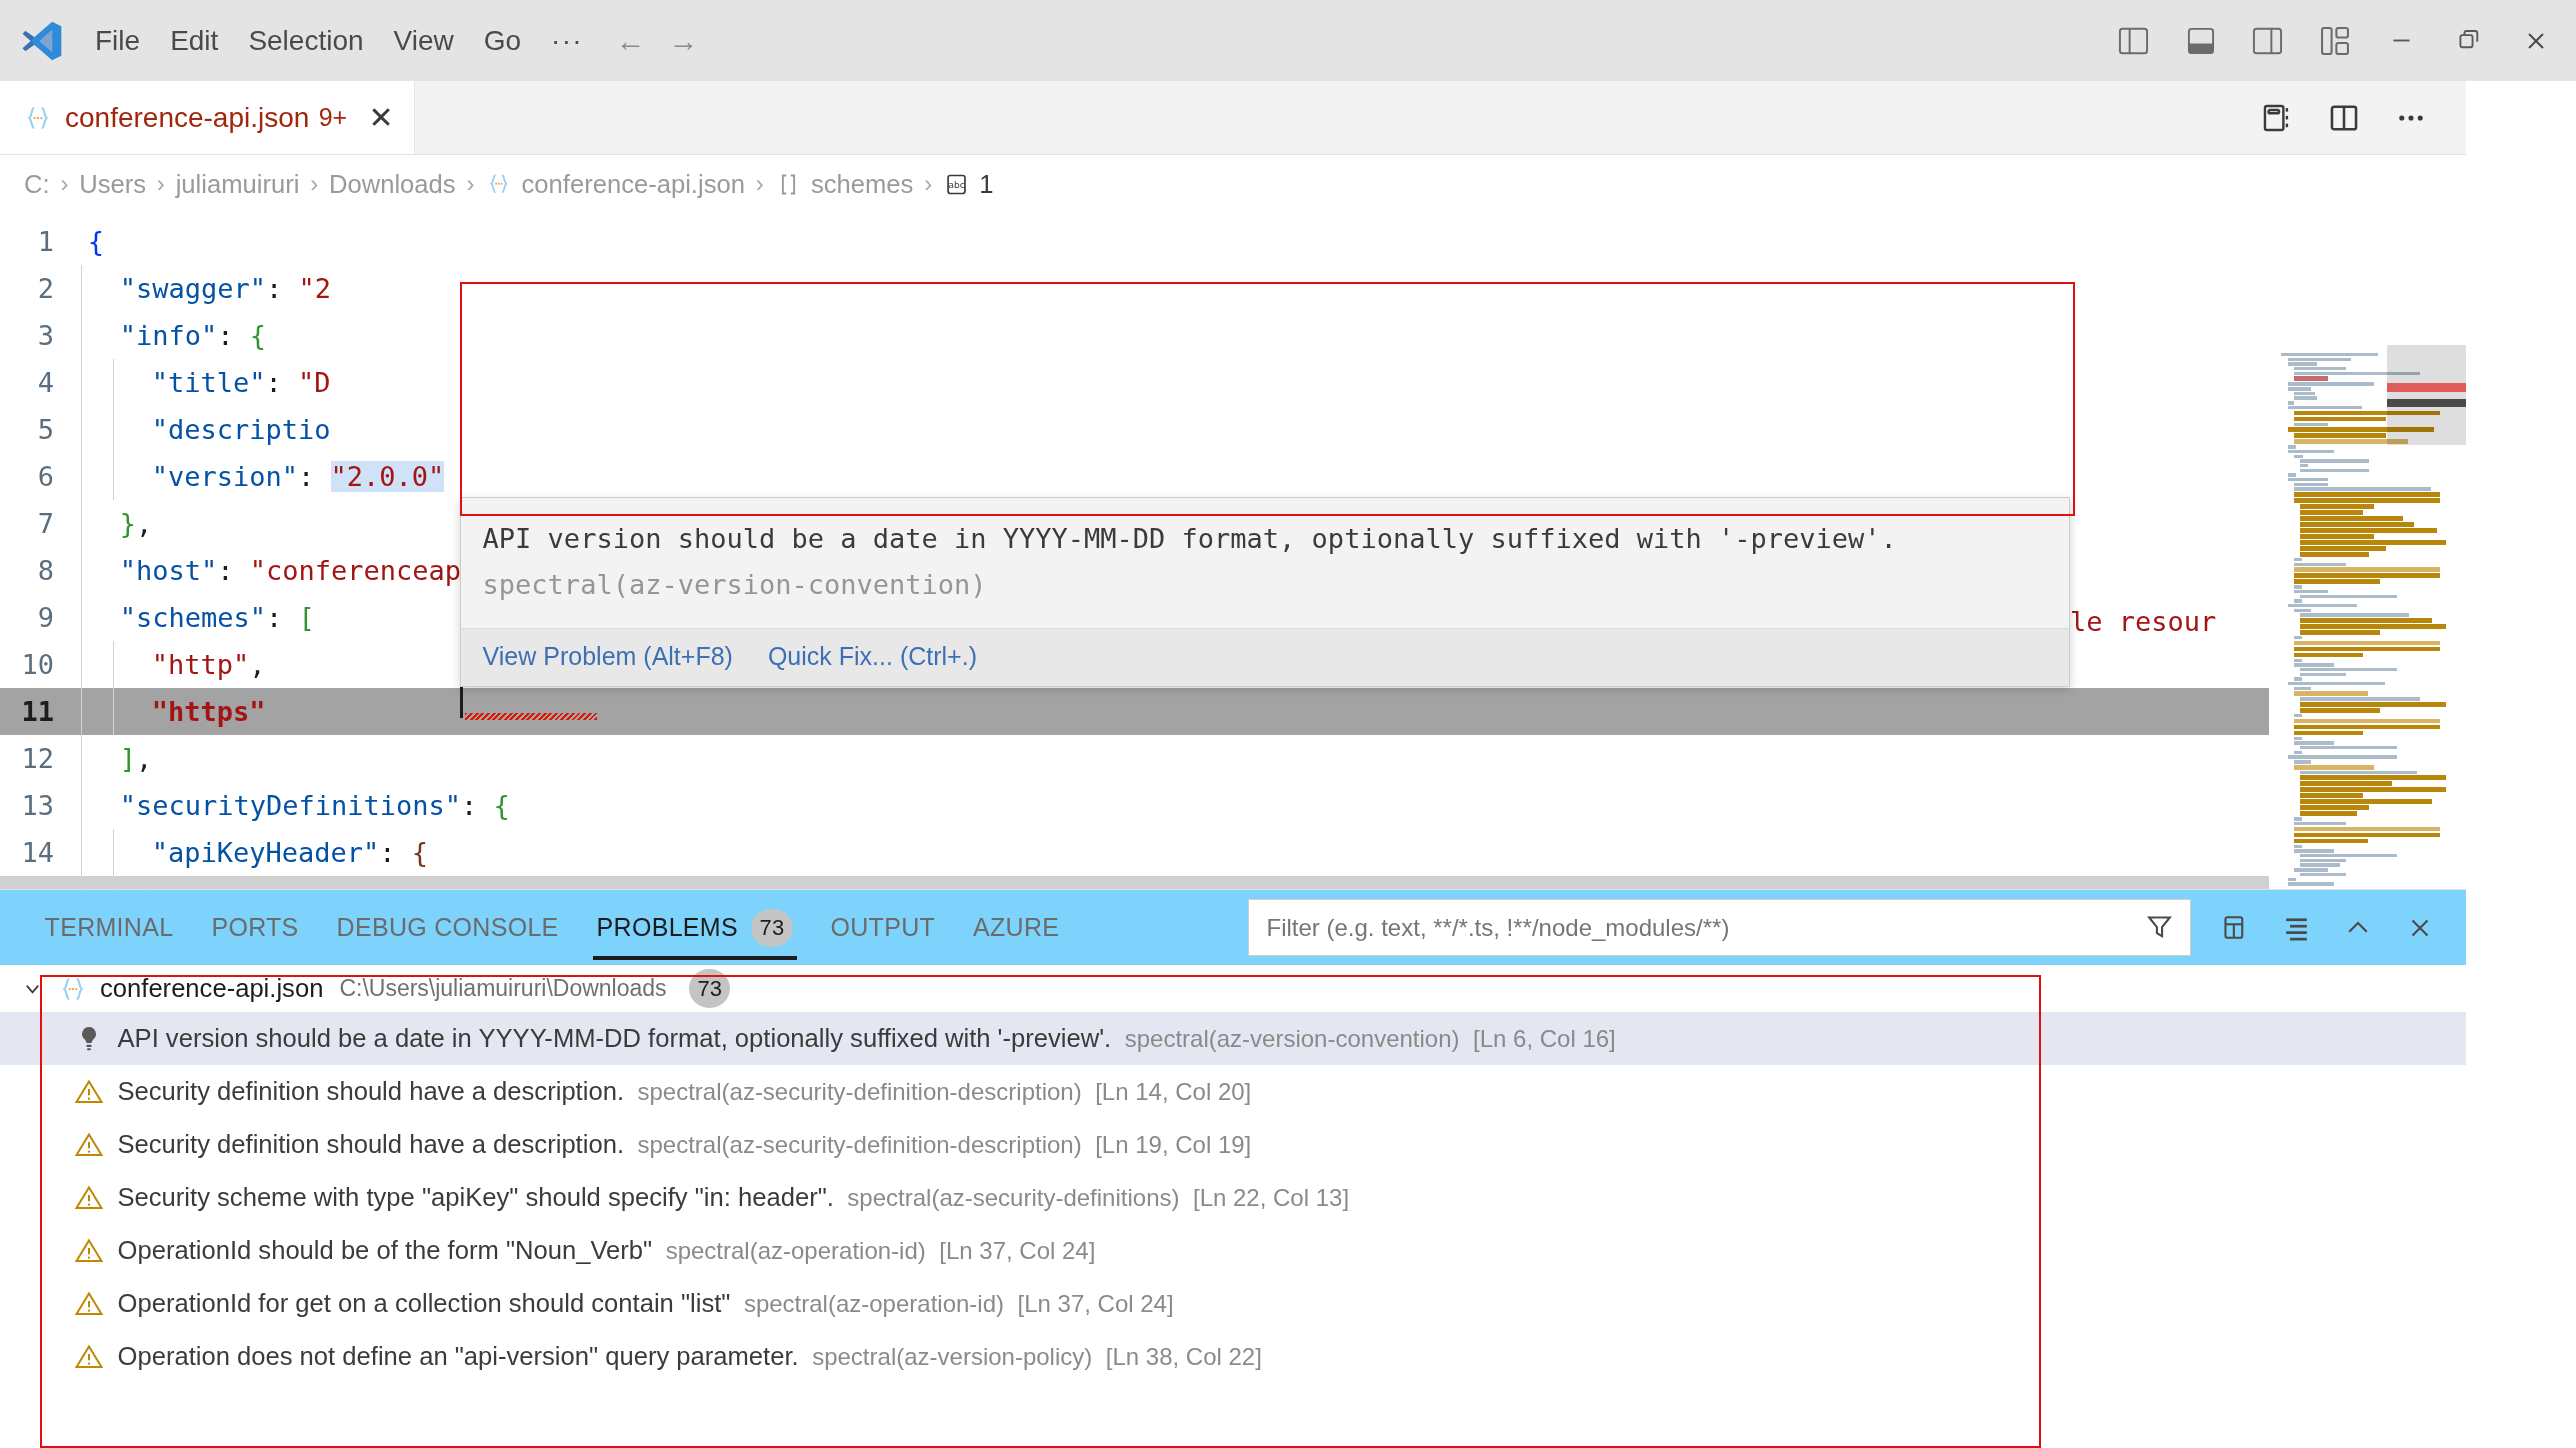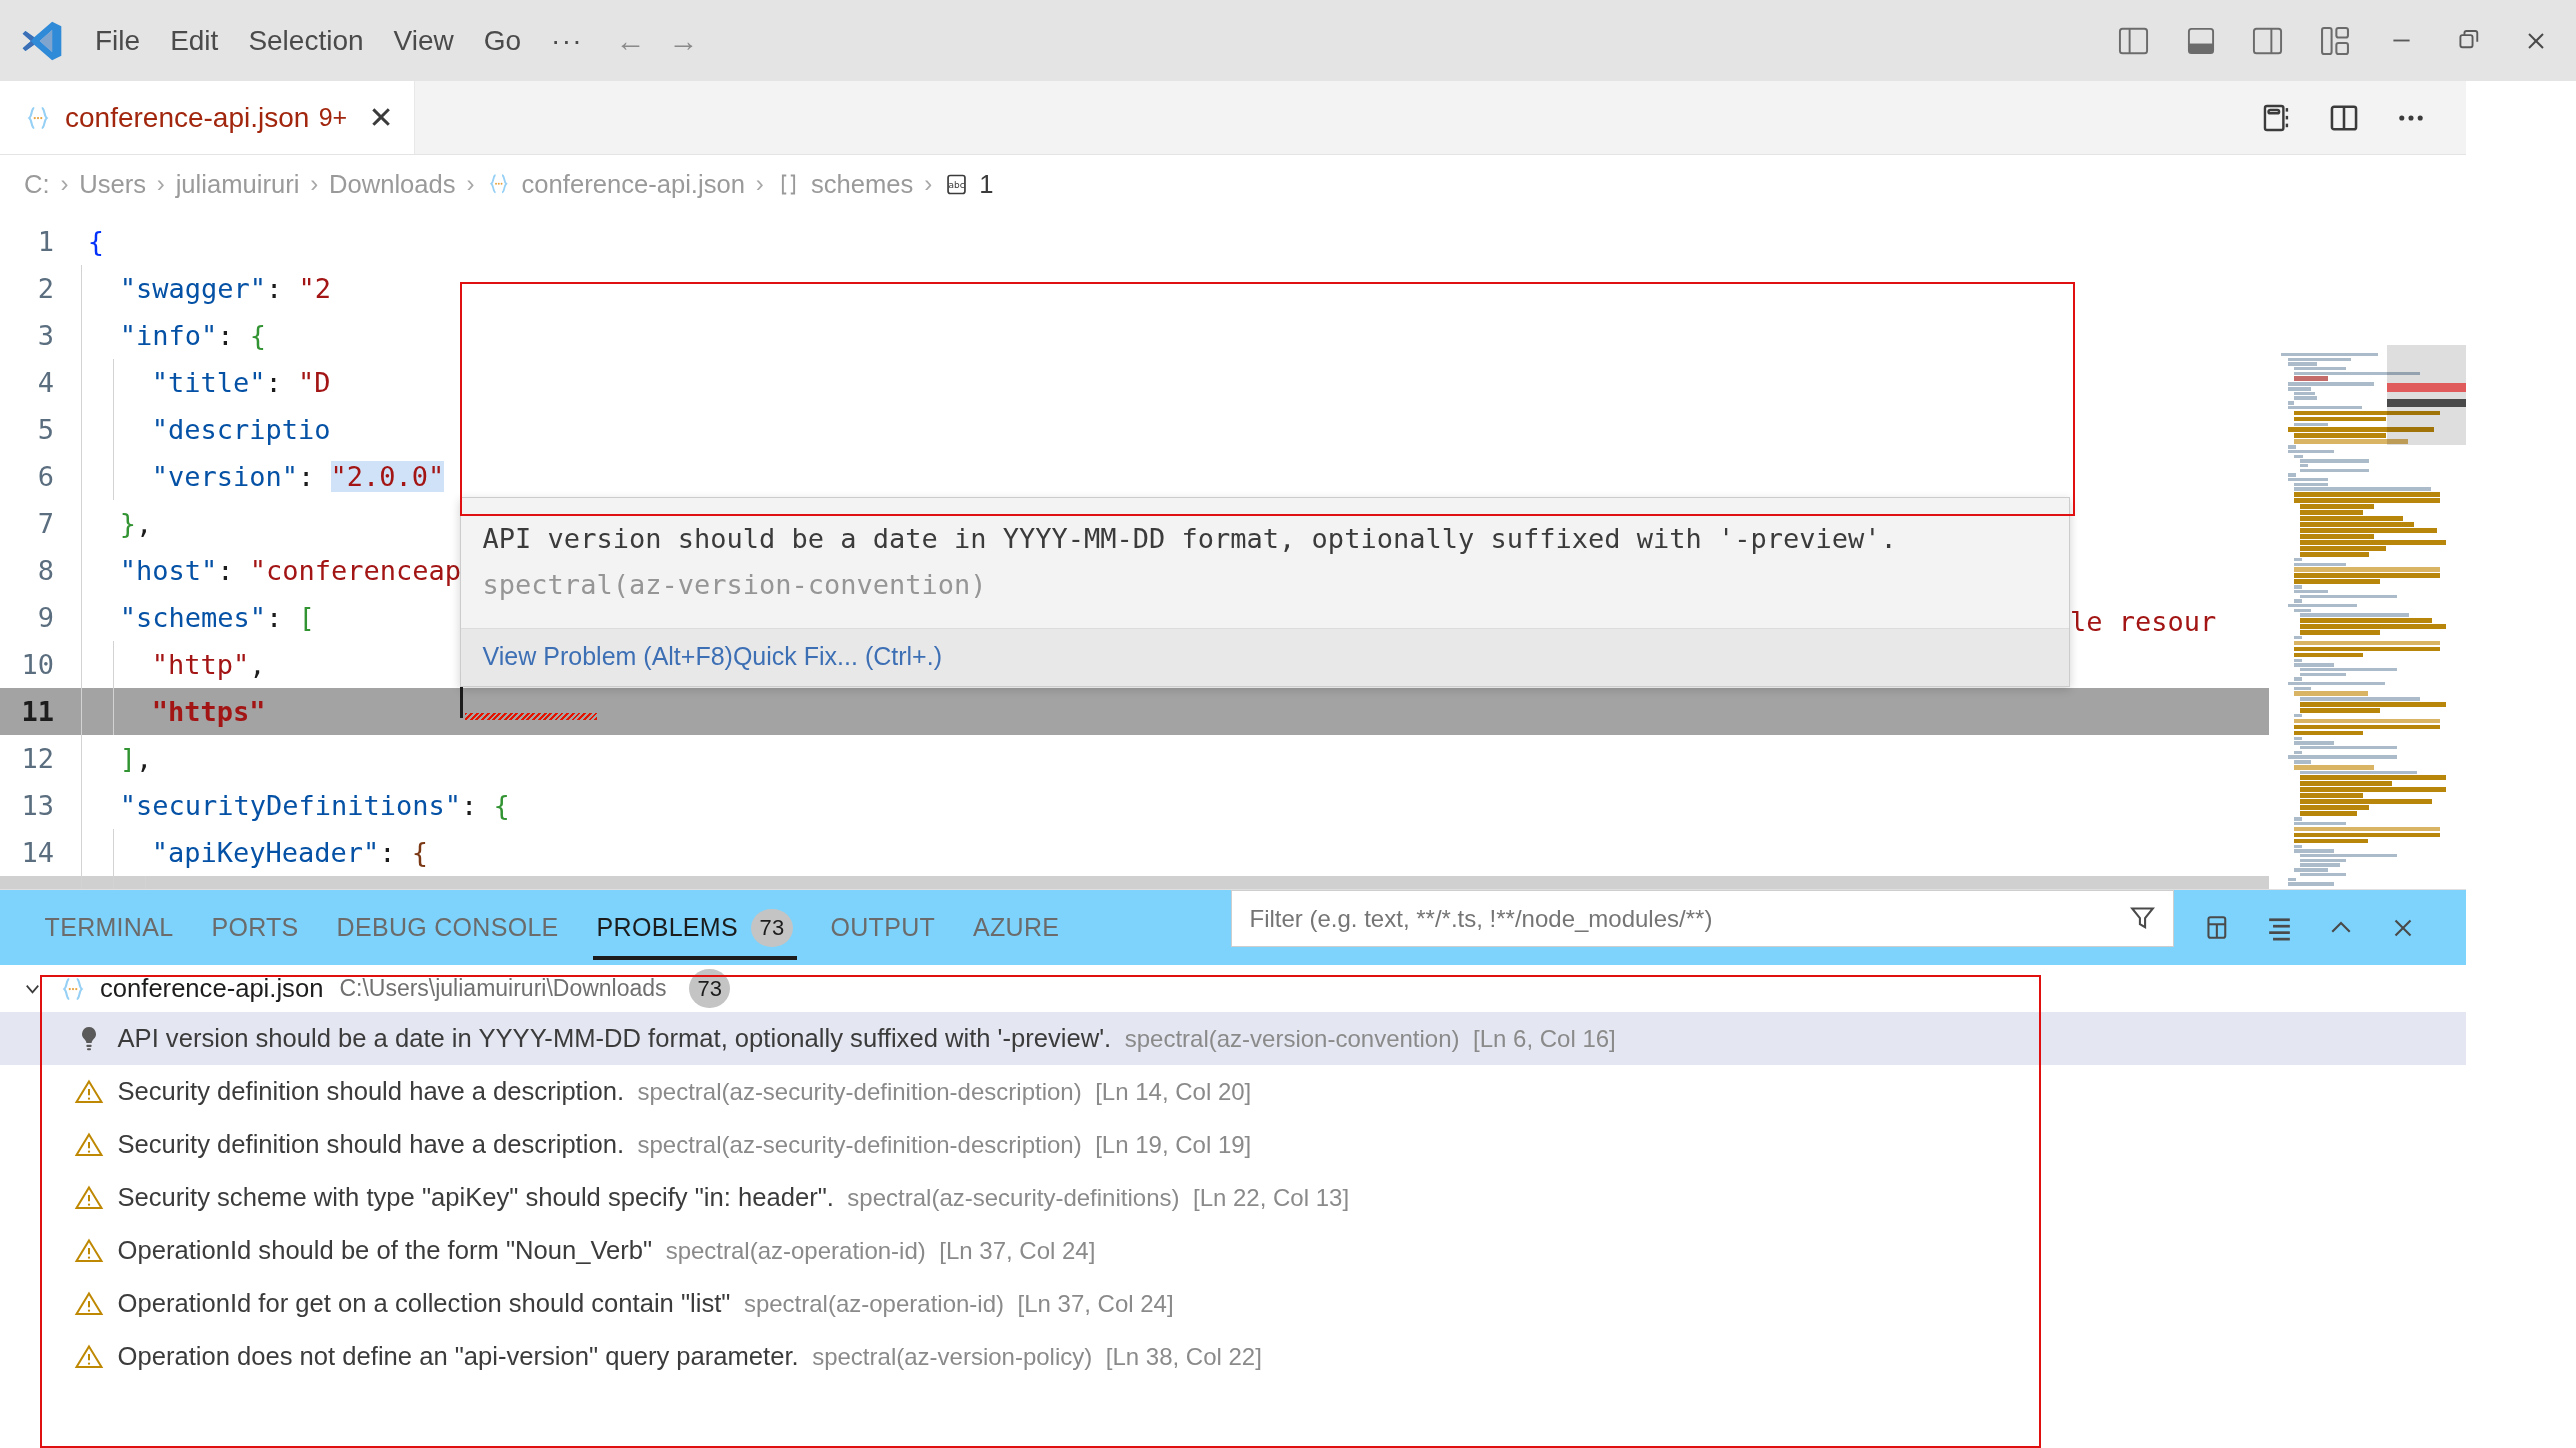--- a/index.html
+++ b/index.html
@@ -121,21 +121,21 @@
     background:#f3f3f3; border:0.7px solid #cccccc; z-index:40;
     box-shadow:0 2.7px 9.4px rgba(0,0,0,0.18);
   }
   .hover-body { padding:17.5px 21.6px 20px 21.6px; }
   .hover-msg {
     font-family:"DejaVu Sans Mono", monospace; font-size:27px; line-height:46px; color:#3b3b3b;
   }
   .hover-rule { color:#969696; }
   .hover-actions {
     border-top:0.7px solid #dcdcdc; background:#e8e8e8;
-    padding:13.5px 21.6px 15px 21.6px; display:flex; 
+    padding:13.5px 21.6px 15px 21.6px; display:flex; gap:35px;
   }
   .hover-link { color:#3d6fb5; font-size:25px; }
 
   
   .annot { position:absolute; border:2.7px solid #e01010; pointer-events:none; z-index:60; }
 
   
   .minimap {
     position:absolute; right:0; top:132px; width:197px; height:676px; overflow:hidden;
     background:#ffffff;
@@ -155,21 +155,21 @@
   .ptab:first-child { margin-left:25.6px; }
   .ptab.active { color:#1c1c1c; }
   .ptab.active::after {
     content:""; position:absolute; left:15px; right:15px; bottom:5.4px; height:3.4px; background:#1c1c1c;
   }
   .ptab-badge {
     background:#c4c4c4; color:#1c1c1c; border-radius:50%;
     min-width:38px; height:38px; font-size:22px; display:flex; align-items:center;
     justify-content:center; padding:0 8px;
   }
-  .panel-actions { margin-left:auto; display:flex; align-items:flex-start; gap:0; padding-right:32px; }
+  .panel-actions { margin-left:auto; display:flex; align-items:center; gap:0; padding-right:15px; }
   .filterbox {
     width:943px; height:57px; background:#ffffff; border:0.7px solid #cecece;
     display:flex; align-items:center; padding:0 15px 0 17.5px; margin-right:12px;
   }
   .filterbox input {
     border:none; outline:none; width:100%; font-size:24px; color:#767676;
     font-family:"Liberation Sans", sans-serif; background:transparent;
   }
   .filterbox .fb-icon { flex:0 0 auto; margin-left:8px; }
   .pa-btn { width:62px; height:75px; display:flex; align-items:center; justify-content:center; }

